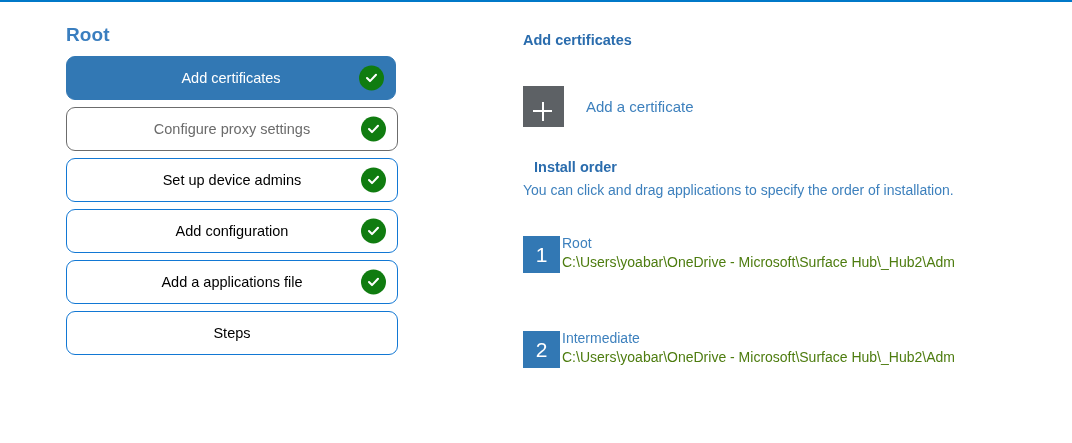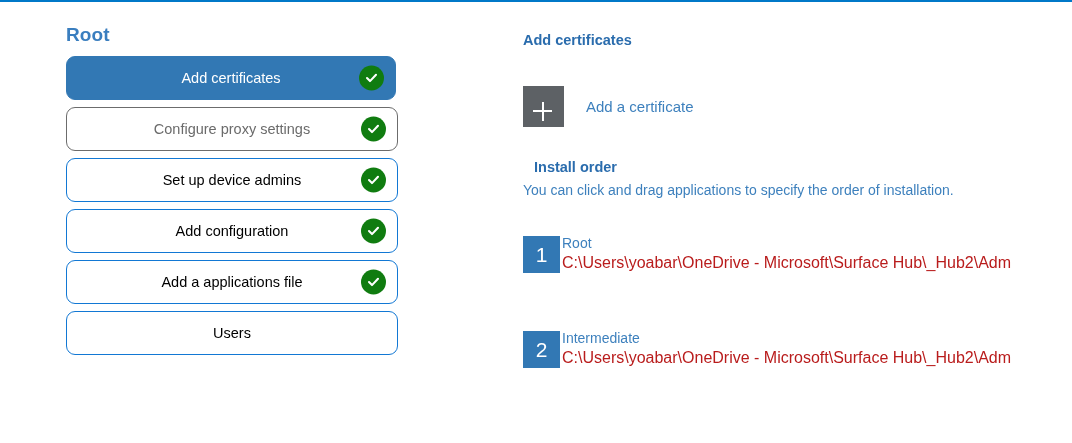--- a/index.html
+++ b/index.html
@@ -208,22 +208,22 @@
     overflow: hidden;
     white-space: nowrap;
   }
   .order-name {
     font-size: 14px;
     color: #3d80bd;
     line-height: 19px;
     white-space: nowrap;
   }
   .order-path {
-    font-size: 16px;
-    color: #b91c1c;
+    font-size: 14px;
+    color: #4d7c0f;
     line-height: 19px;
     white-space: nowrap;
     text-align: center;
   }
 </style>
 </head>
 <body>
 
 <div id="top-rule"></div>
 
@@ -273,21 +273,21 @@
     <div class="step-btn">
       <span class="step-label">Add a applications file</span>
       <span class="check-badge">
         <svg width="15" height="15" viewBox="0 0 15 15">
             <path d="M3 7.6 L6 10.6 L12 4.3" fill="none" stroke="#ffffff" stroke-width="2.1" stroke-linecap="round" stroke-linejoin="round"></path>
           </svg>
       </span>
     </div>
 
     <div class="step-btn">
-      <span class="step-label">Users</span>
+      <span class="step-label">Steps</span>
     </div>
 
   </div>
 </div>
 
 <div id="detail-panel">
 
   <div id="cert-heading" class="section-heading">Add certificates</div>
 
   <div id="add-cert-row">

